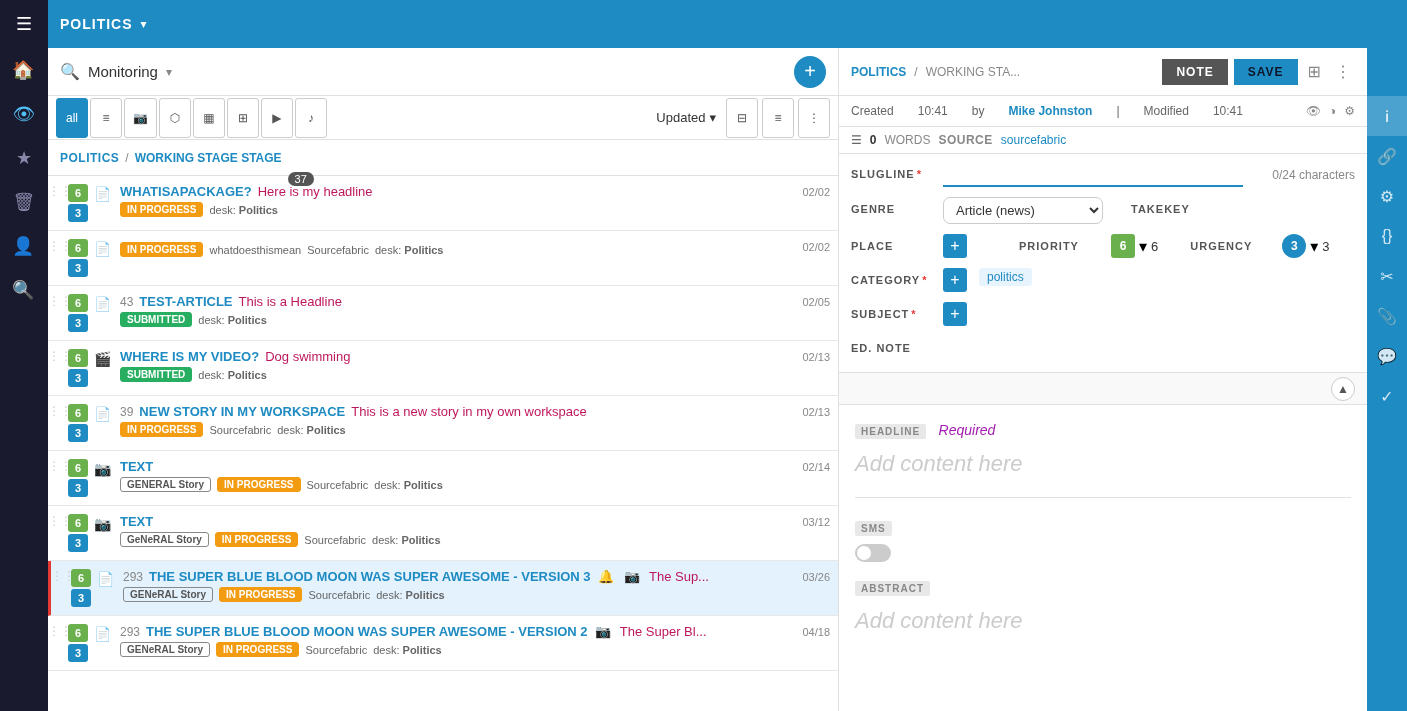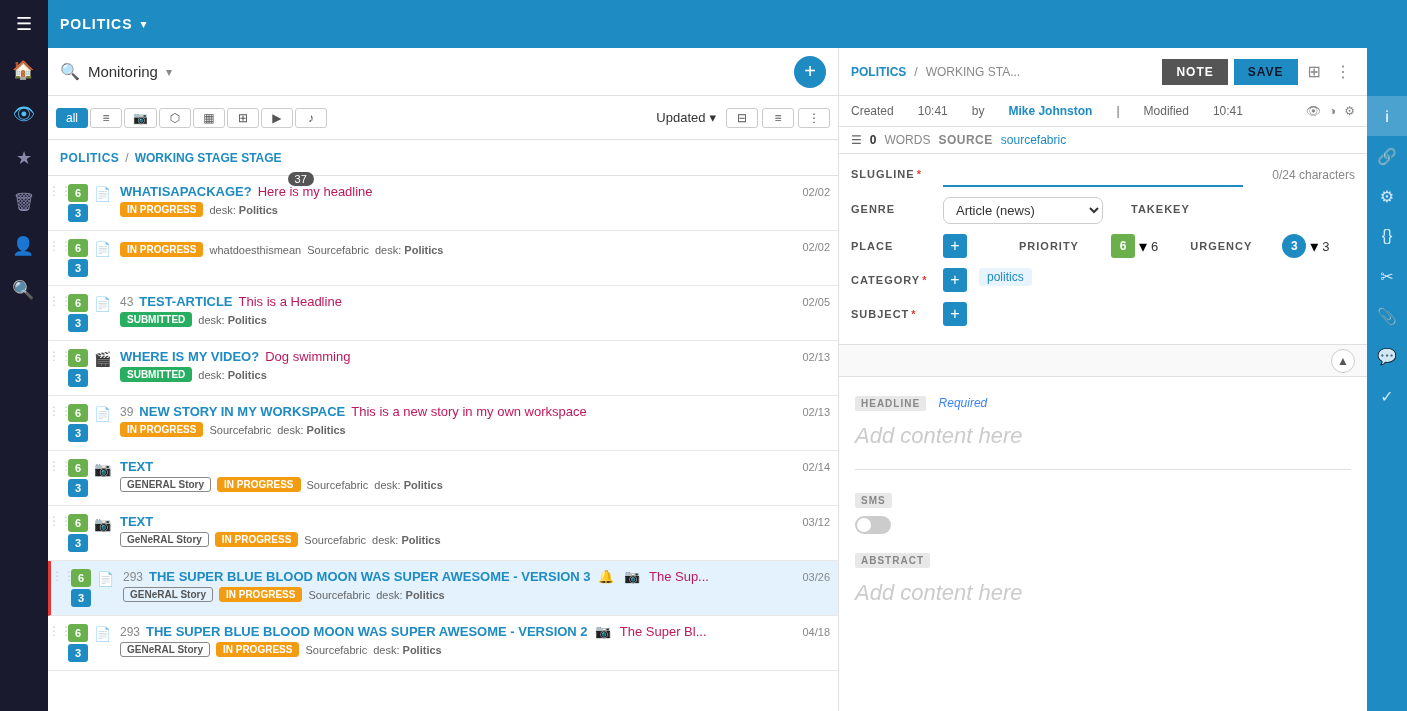--- a/index.html
+++ b/index.html
@@ -123,21 +123,21 @@
       border: 1px solid #ccc;
       border-radius: 3px;
       background: white;
       font-size: 12px;
       cursor: pointer;
       color: #555;
       display: flex;
       align-items: center;
       justify-content: center;
       min-width: 32px;
-      height: 20px;
+      height: 40px;
     }
     .filter-btn.active {
       background: #1e8bc3;
       color: white;
       border-color: #1e8bc3;
     }
     .filter-spacer { flex: 1; }
     .filter-right {
       display: flex;
       align-items: center;
@@ -506,22 +506,22 @@
       font-weight: bold;
       color: #888;
       letter-spacing: 1px;
       background: #e8e8e8;
       padding: 2px 6px;
       display: inline-block;
       border-radius: 2px;
       margin-bottom: 4px;
     }
     .editor-required {
-      font-size: 12px;
-      color: #3b82f6;
+      font-size: 14px;
+      color: #a21caf;
       margin-left: 8px;
       font-style: italic;
     }
     .editor-placeholder {
       font-size: 22px;
       color: #ccc;
       font-style: italic;
       padding: 8px 0;
     }
     .editor-divider {
@@ -943,20 +943,23 @@
           <span class="category-tag">politics</span>
         </div>
 
         <div class="form-row">
           <span class="form-label">
             <span>SUBJECT</span><span class="required">*</span>
           </span>
           <button class="add-icon-btn">+</button>
         </div>
 
+        <div class="form-row">
+          <span class="form-label">ED. NOTE</span>
+        </div>
 
       </div>
 
       <div class="rp-collapse">
         <button class="collapse-btn">▲</button>
       </div>
 
       <div class="rp-editor">
 
         <div class="editor-section">

